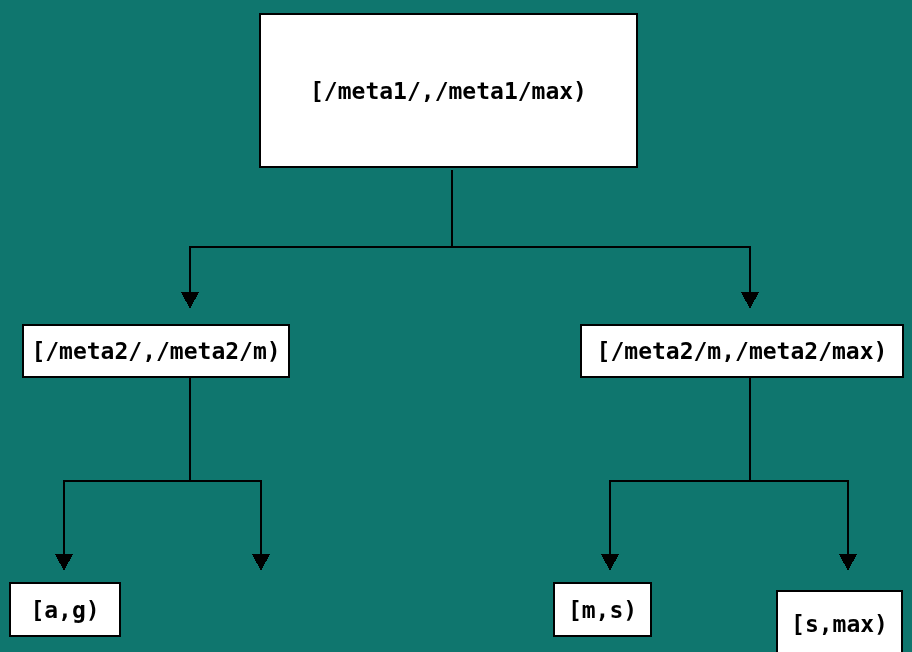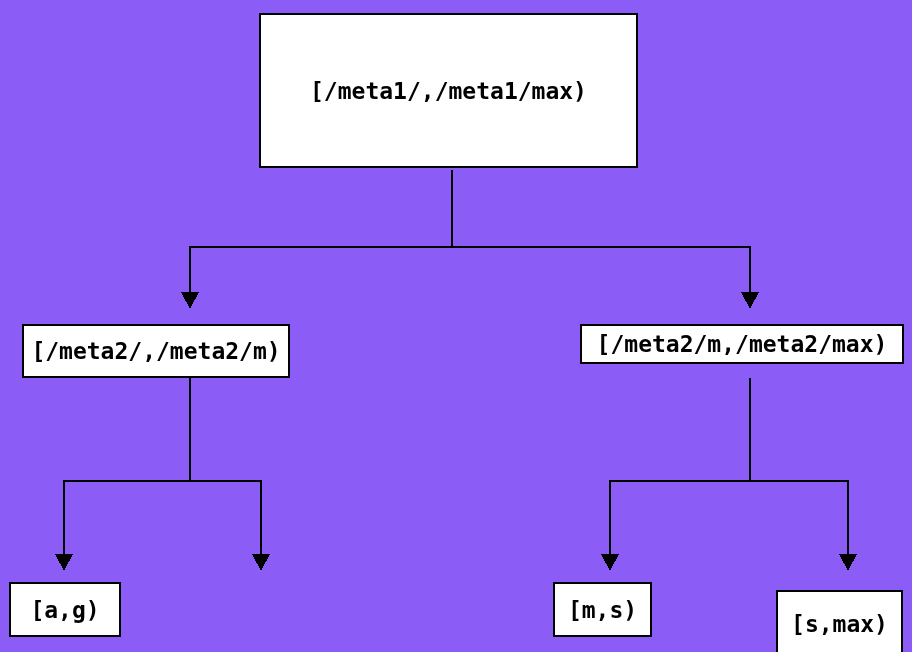--- a/index.html
+++ b/index.html
@@ -4,21 +4,21 @@
 <style>
   html, body {
     margin: 0;
     padding: 0;
     background: #ffffff;
   }
   .canvas {
     position: relative;
     width: 912px;
     height: 652px;
-    background: #8b5cf6;
+    background: #0f766e;
     overflow: hidden;
     font-family: "DejaVu Sans Mono", "Liberation Mono", monospace;
   }
   .connectors {
     position: absolute;
     left: 0;
     top: 0;
     width: 912px;
     height: 652px;
   }
@@ -30,21 +30,21 @@
     color: #000000;
     display: flex;
     align-items: center;
     justify-content: center;
     font-size: 23px;
     font-weight: bold;
     white-space: nowrap;
   }
   .node-root      { left: 259px; top: 13px;  width: 379px; height: 155px; }
   .node-left      { left: 22px;  top: 324px; width: 268px; height: 54px; }
-  .node-right     { left: 580px; top: 324px; width: 324px; height: 40px; }
+  .node-right     { left: 580px; top: 324px; width: 324px; height: 54px; }
   .node-leaf-ag   { left: 9px;   top: 582px; width: 112px;  height: 55px; }
   .node-leaf-gm   { left: 203px; top: 582px; width: 99px;  height: 55px; }
   .node-leaf-ms   { left: 553px; top: 582px; width: 99px;  height: 55px; }
   .node-leaf-smax { left: 776px; top: 590px; width: 127px; height: 68px; }
 </style>
 </head>
 <body>
 
 <div class="canvas">
 

